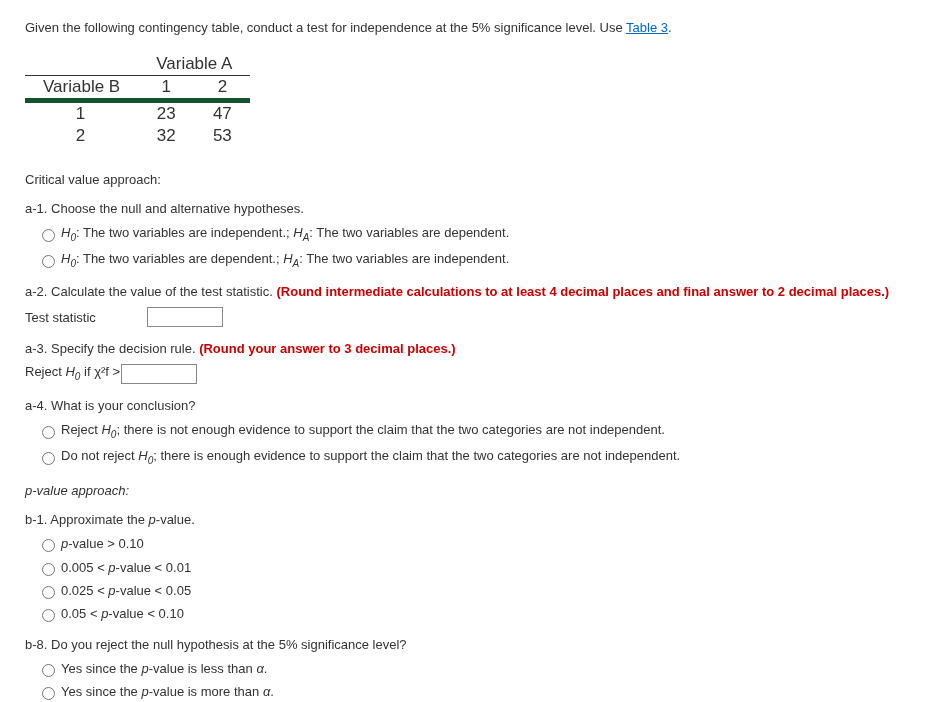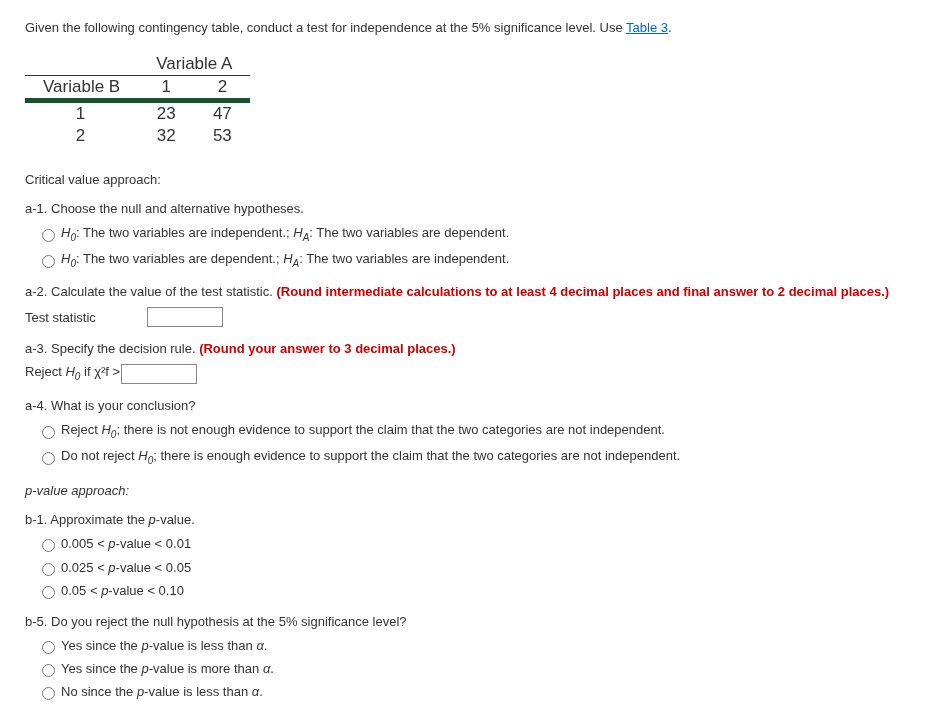--- a/index.html
+++ b/index.html
@@ -189,34 +189,38 @@
 <div class="section-label" style="margin-top:16px;">
   <span class="italic">p-value approach:</span>
 </div>
 
 <div class="question-label">
   <b>b-1.</b><span> Approximate the </span><span class="italic">p</span><span>-value.</span>
 </div>
 <div class="radio-group">
   <div class="radio-option">
     <input type="radio" name="b1" style="">
+    <span><span class="italic">p</span><span>-value &gt; 0.10</span></span>
+  </div>
+  <div class="radio-option">
+    <input type="radio" name="b1" style="">
     <span><span>0.005 &lt; </span><span class="italic">p</span><span>-value &lt; 0.01</span></span>
   </div>
   <div class="radio-option">
     <input type="radio" name="b1" style="">
     <span><span>0.025 &lt; </span><span class="italic">p</span><span>-value &lt; 0.05</span></span>
   </div>
   <div class="radio-option">
     <input type="radio" name="b1" style="">
     <span><span>0.05 &lt; </span><span class="italic">p</span><span>-value &lt; 0.10</span></span>
   </div>
 </div>
 
 <div class="question-label">
-  <b>b-5.</b><span> Do you reject the null hypothesis at the 5% significance level?</span>
+  <b>b-8.</b><span> Do you reject the null hypothesis at the 5% significance level?</span>
 </div>
 <div class="radio-group">
   <div class="radio-option">
     <input type="radio" name="b2" style="">
     <span><span>Yes since the </span><span class="italic">p</span><span>-value is less than </span><span class="italic">α</span><span>.</span></span>
   </div>
   <div class="radio-option">
     <input type="radio" name="b2" style="">
     <span><span>Yes since the </span><span class="italic">p</span><span>-value is more than </span><span class="italic">α</span><span>.</span></span>
   </div>

